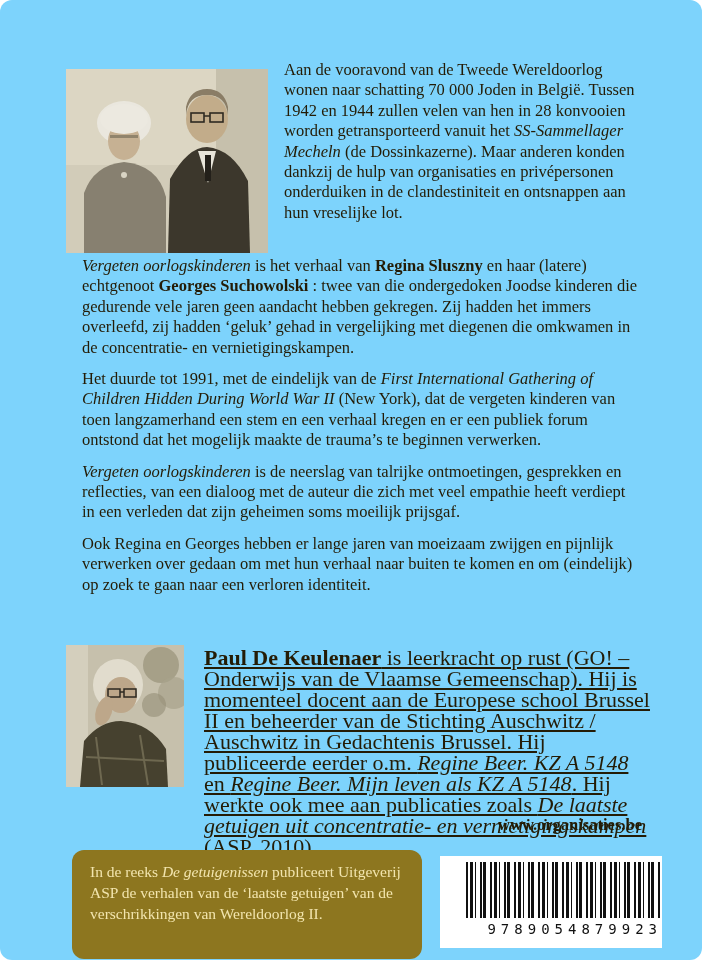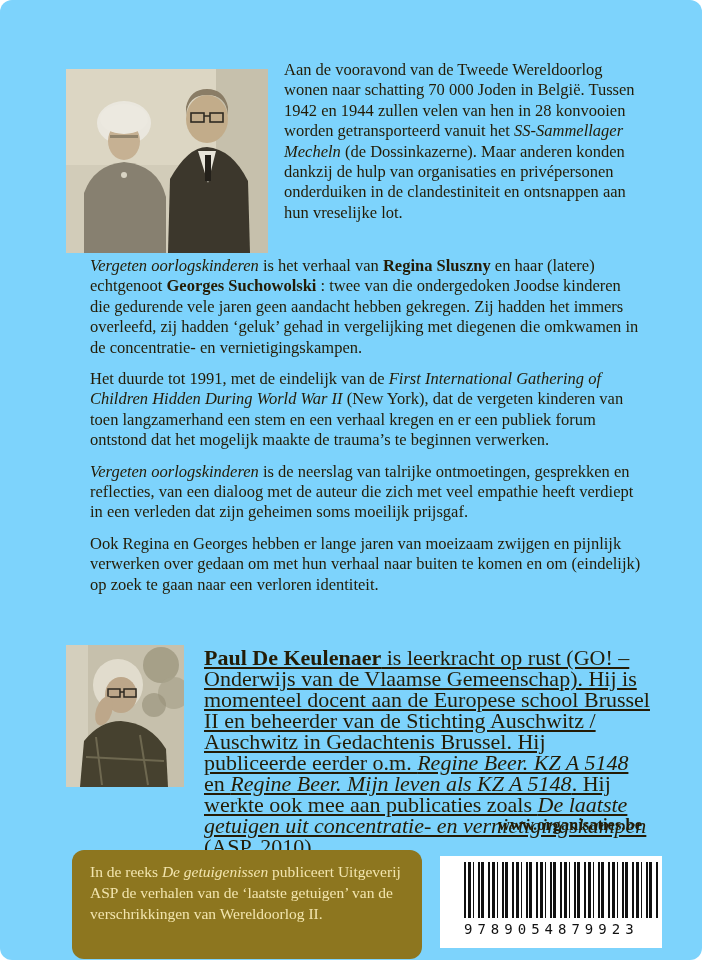--- a/index.html
+++ b/index.html
@@ -22,21 +22,21 @@
     position: absolute;
     left: 284px; top: 60px; width: 358px;
     font-size: 16.5px; line-height: 20.4px;
     margin: 0;
   }
   .main-text {
     position: absolute;
     left: 82px; top: 256px; width: 560px;
     font-size: 16.5px; line-height: 20.4px;
   }
-  .main-text p { margin: 0 0 11px 8px; }
+  .main-text p { margin: 0 0 11px 0; }
 
   .bio {
     position: absolute;
     left: 196px; top: 639px; width: 448px;
     font-size: 22px; line-height: 21px;
     margin: 8px;
     text-decoration: underline;
   }
 
   .website {
@@ -52,21 +52,21 @@
     text-align: right;
   }
 
   .barcode-box {
     position: absolute;
     left: 440px; top: 856px;
     width: 222px; height: 92px;
     background: #ffffff;
     box-sizing: border-box;
     padding-top: 6px;
-    display: flex; flex-direction: column; align-items: flex-start; padding-left: 24px;
+    display: flex; flex-direction: column; align-items: flex-end; padding-left: 24px;
   }
   .bars {
     width: 196px; height: 56px;
     background: repeating-linear-gradient(90deg,
       #111 0 2px, #fff 2px 4px,
       #111 4px 7px, #fff 7px 9px,
       #111 9px 10px, #fff 10px 14px,
       #111 14px 16px, #fff 16px 17px,
       #111 17px 20px, #fff 20px 24px);
   }

